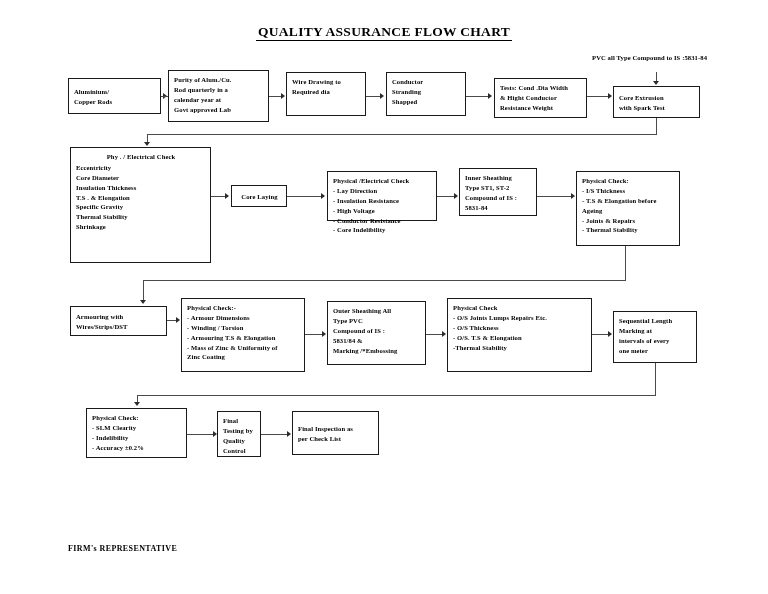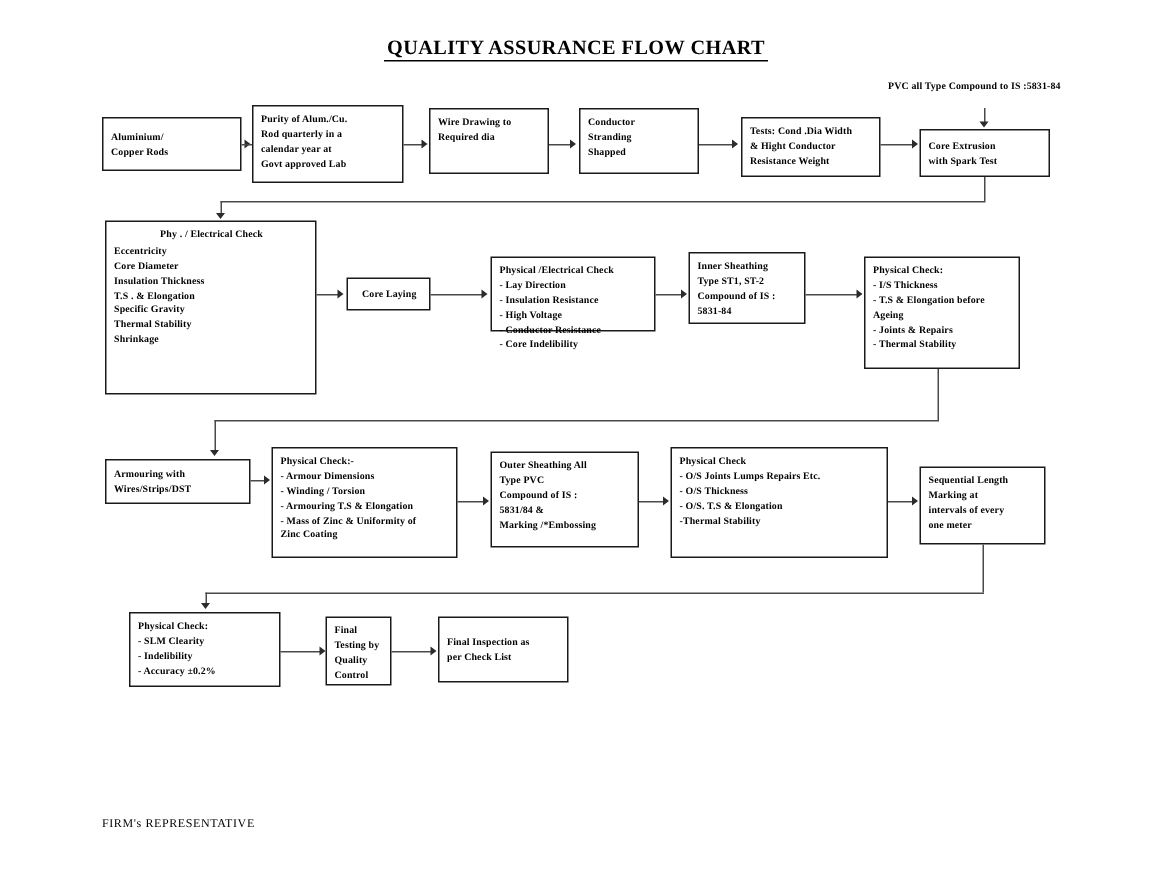--- a/index.html
+++ b/index.html
@@ -66,21 +66,21 @@
   .plain-label {
     position: absolute;
     font-size: 6.6px;
     font-weight: bold;
     line-height: 1.45;
     letter-spacing: 0.1px;
   }
   .footer {
     position: absolute;
     font-size: 8px;
-    font-weight: normal;
+    font-weight: bold;
     letter-spacing: 0.4px;
   }
   
   .h-line {
     position: absolute;
     height: 0;
     border-top: 1px solid #4a4a4a;
   }
   .v-line {
     position: absolute;

